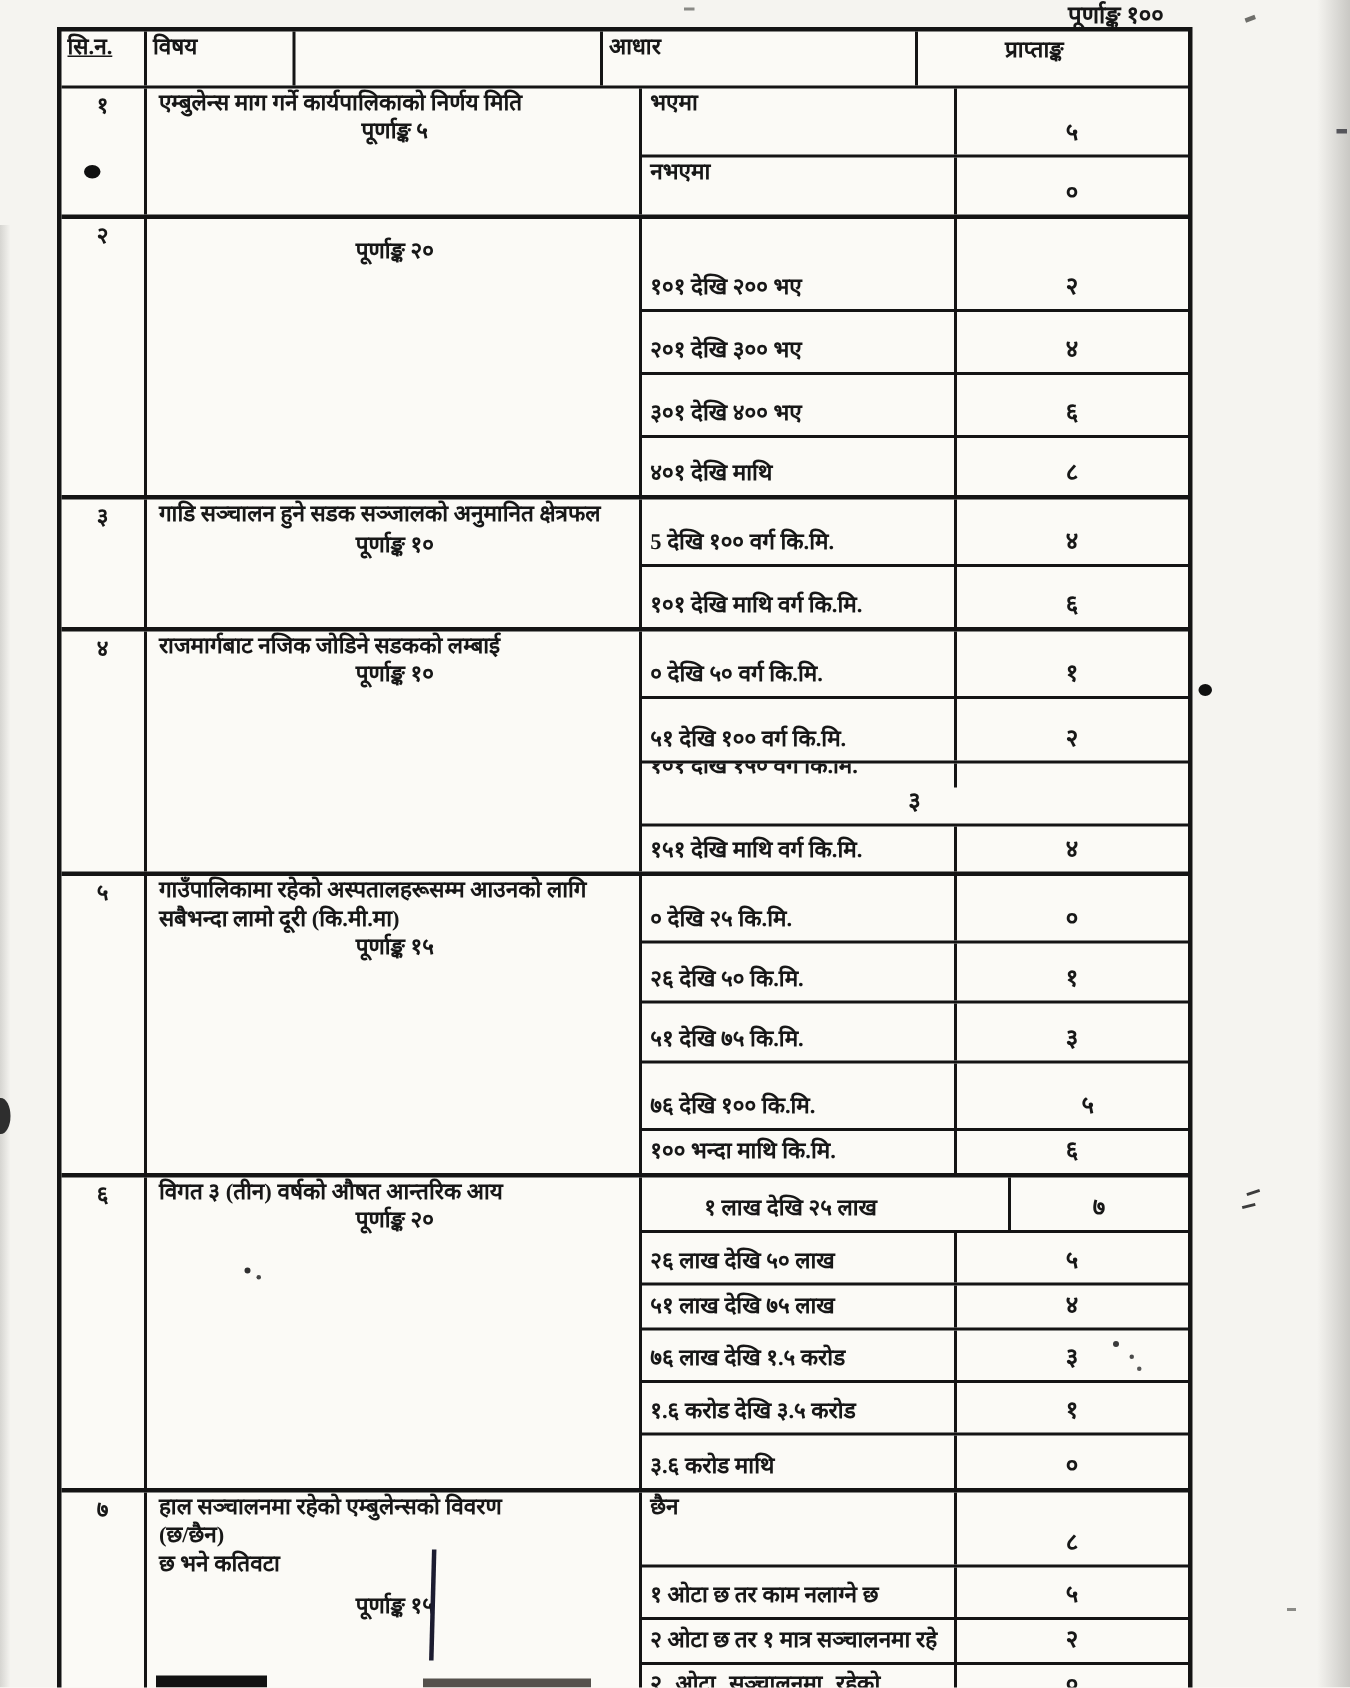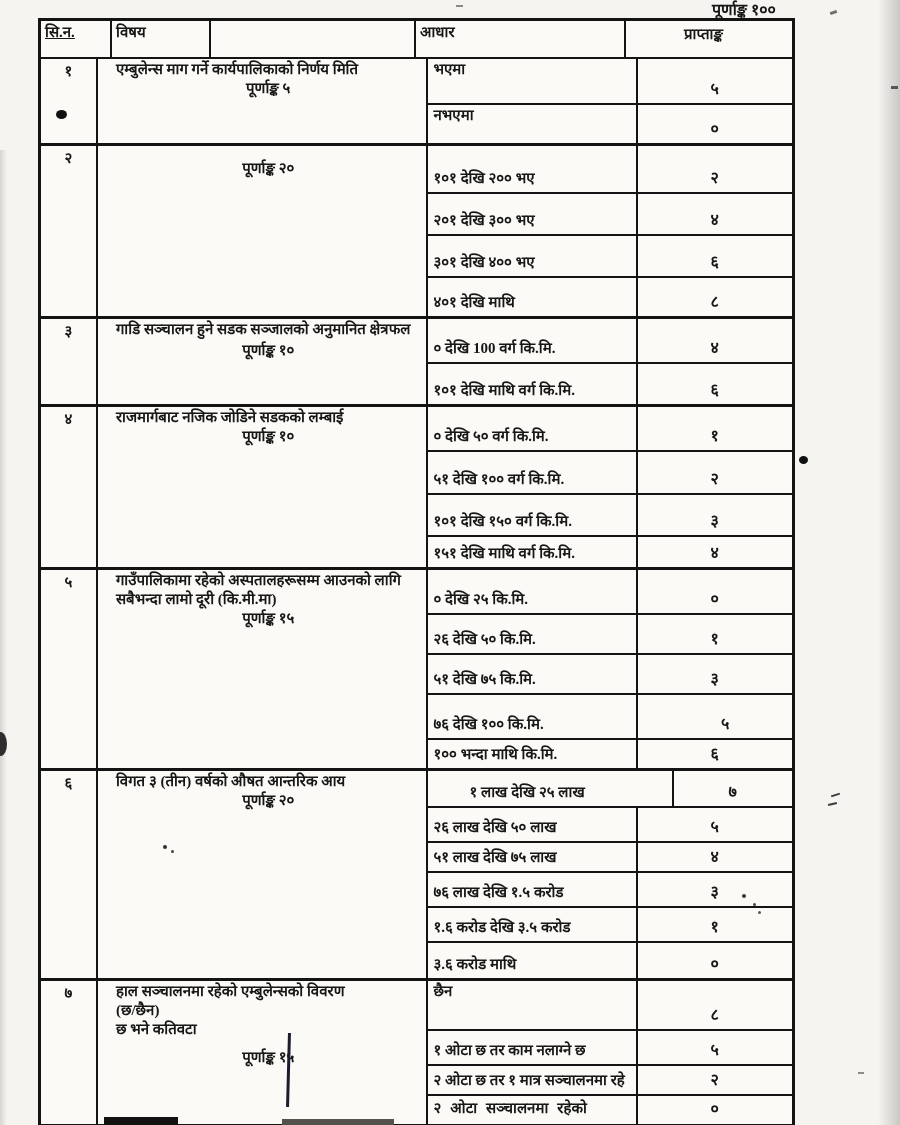--- a/index.html
+++ b/index.html
@@ -26,29 +26,29 @@
 
   .score-table{
     position:absolute; left:38px; top:18px; width:757px;
     border:3px solid #141414;
     background:#fbfaf6;
     font-size:15px; line-height:1.25;
   }
   .hdr{ display:flex; height:38px; border-bottom:2px solid #141414; }
   .cell-r{ border-right:2px solid #141414; }
   .hdr > div{ padding:2px 4px; }
-  .h-sn{ width:71px;text-decoration:underline; }
+  .h-sn{ width:57px;text-decoration:underline; }
   .h-subj-a{ width:99px; }
   .h-subj-b{ width:205px; }
   .h-basis{ width:210px; }
   .h-marks{ width:155px; text-align:center; padding-top:4px !important; }
 
   .row{ display:flex; border-bottom:3px solid #141414; }
   .c-sn{ width:57px; border-right:2px solid #141414; text-align:center; padding-top:3px; }
-  .c-subj{ width:330px; border-right:2px solid #141414; padding:1px 5px 0 18px; }
+  .c-subj{ width:330px; border-right:2px solid #141414; padding:1px 5px 0 8px; }
   .c-subj .purnank{ text-align:center; }
   .subject-text{ white-space:pre-line; }
   .c-subs{ width:365px; display:flex; flex-direction:column; }
   .sub{ display:flex; border-top:2px solid #141414; }
   .sub:first-child{ border-top:none; }
   .basis{ width:210px; border-right:2px solid #141414; padding:1px 2px 4px 6px;
           display:flex; align-items:flex-end; overflow:hidden; white-space:nowrap; }
   .basis.top{ align-items:flex-start; }
   .marksv{ flex:1; display:flex; align-items:flex-end; justify-content:center;
            padding-bottom:4px; font-size:16px; }
@@ -106,21 +106,21 @@
             <div class="marksv">०</div>
           </div>
         </div>
       </div>
       <div class="row">
         <div class="c-sn">२</div>
         <div class="c-subj">
           <div class="purnank" style="margin-top: 12px;">पूर्णाङ्क २०</div>
         </div>
         <div class="c-subs">
-          <div class="sub" style="height: 46px;">
+          <div class="sub" style="height: 60px;">
             <div class="basis">१०१ देखि २०० भए</div>
             <div class="marksv">२</div>
           </div>
           <div class="sub" style="height: 42px;">
             <div class="basis">२०१ देखि ३०० भए</div>
             <div class="marksv">४</div>
           </div>
           <div class="sub" style="height: 42px;">
             <div class="basis">३०१ देखि ४०० भए</div>
             <div class="marksv">६</div>
@@ -132,21 +132,21 @@
         </div>
       </div>
       <div class="row">
         <div class="c-sn">३</div>
         <div class="c-subj">
           <div class="subject-text">गाडि सञ्चालन हुने सडक सञ्जालको अनुमानित क्षेत्रफल</div>
           <div class="purnank" style="margin-top: 2px;">पूर्णाङ्क १०</div>
         </div>
         <div class="c-subs">
           <div class="sub" style="height: 43px;">
-            <div class="basis">० देखि 100 वर्ग कि.मि.</div>
+            <div class="basis">5 देखि १०० वर्ग कि.मि.</div>
             <div class="marksv">४</div>
           </div>
           <div class="sub" style="height: 42px;">
             <div class="basis">१०१ देखि माथि वर्ग कि.मि.</div>
             <div class="marksv">६</div>
           </div>
         </div>
       </div>
       <div class="row">
         <div class="c-sn">४</div>
@@ -156,21 +156,21 @@
         </div>
         <div class="c-subs">
           <div class="sub" style="height: 43px;">
             <div class="basis">० देखि ५० वर्ग कि.मि.</div>
             <div class="marksv">१</div>
           </div>
           <div class="sub" style="height: 43px;">
             <div class="basis">५१ देखि १०० वर्ग कि.मि.</div>
             <div class="marksv">२</div>
           </div>
-          <div class="sub" style="height: 42px;">
+          <div class="sub" style="height: 42px; flex-direction: column;">
             <div class="basis">१०१ देखि १५० वर्ग कि.मि.</div>
             <div class="marksv">३</div>
           </div>
           <div class="sub" style="height: 32px;">
             <div class="basis">१५१ देखि माथि वर्ग कि.मि.</div>
             <div class="marksv">४</div>
           </div>
         </div>
       </div>
       <div class="row">

